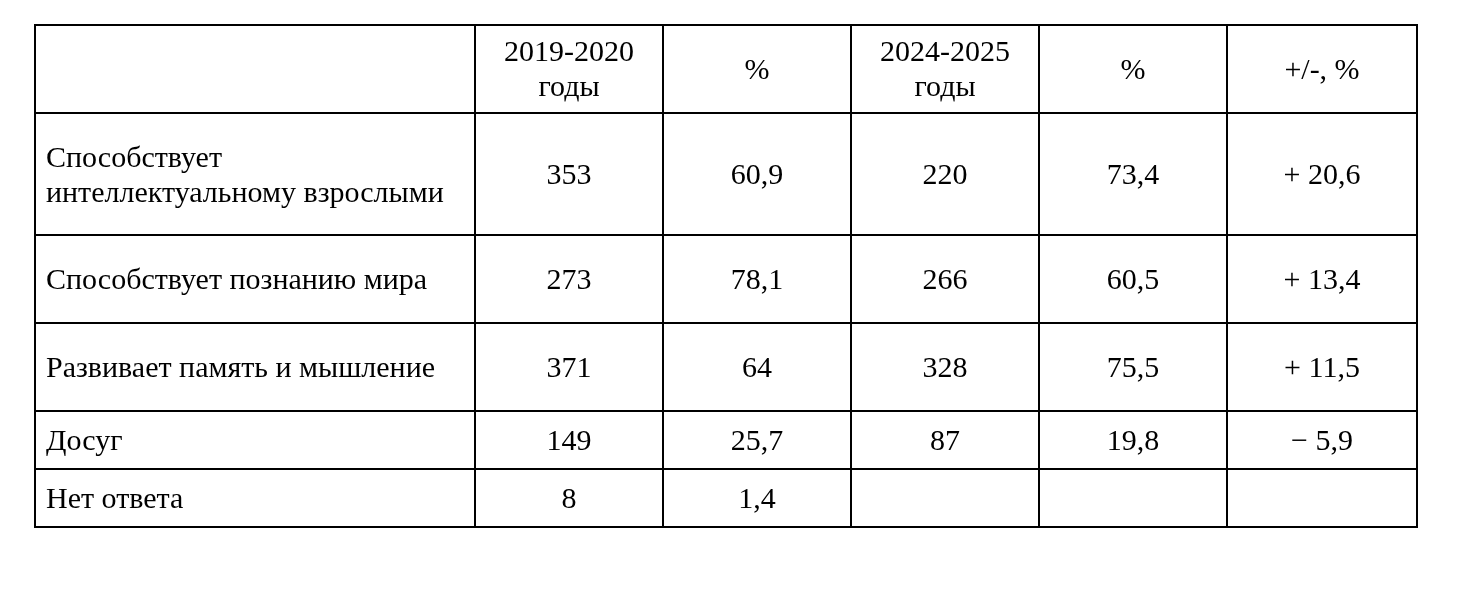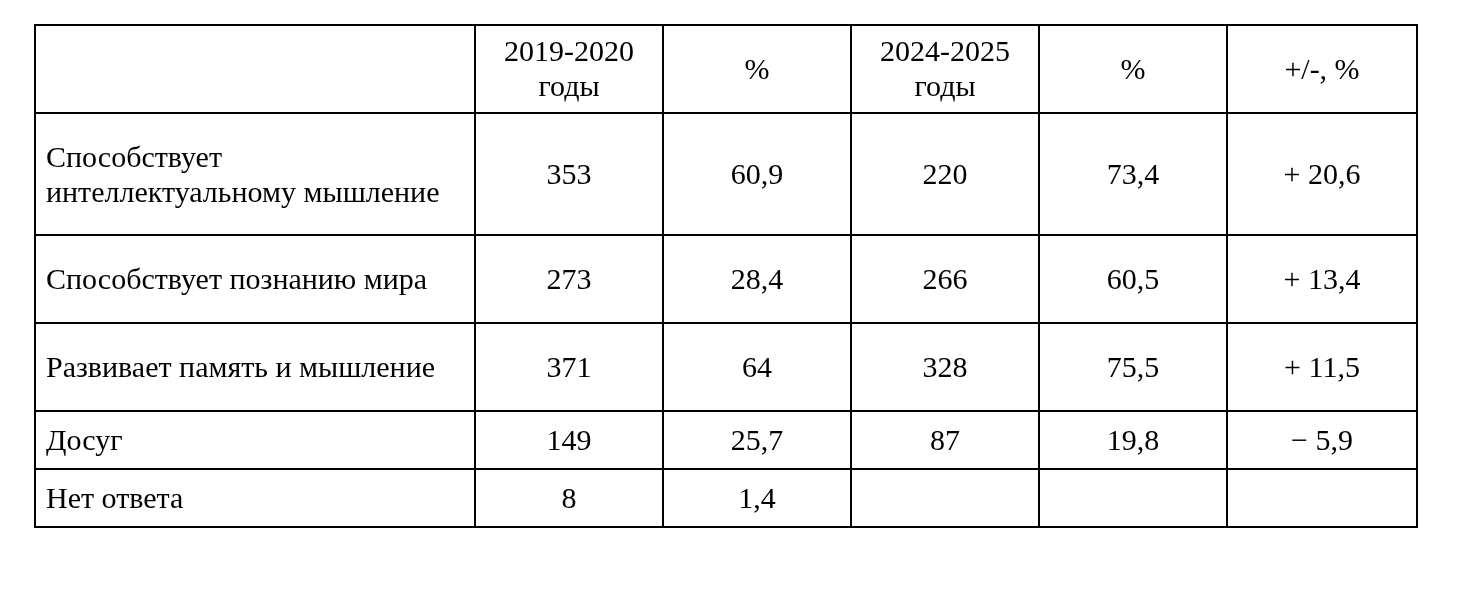--- a/index.html
+++ b/index.html
@@ -87,31 +87,31 @@
         <td>
           <span class="hdr-two-line">2024-2025</span>
           <span class="hdr-two-line">годы</span>
         </td>
         <td>%</td>
         <td>+/-, %</td>
       </tr>
     </thead>
     <tbody>
       <tr class="row-tall">
-        <td class="label-cell">Способствует интеллектуальному мышление</td>
+        <td class="label-cell">Способствует интеллектуальному взрослыми</td>
         <td class="num-cell">353</td>
         <td class="num-cell">60,9</td>
         <td class="num-cell">220</td>
         <td class="num-cell">73,4</td>
         <td class="num-cell">+ 20,6</td>
       </tr>
       <tr class="row-mid">
         <td class="label-cell">Способствует познанию мира</td>
         <td class="num-cell">273</td>
-        <td class="num-cell">28,4</td>
+        <td class="num-cell">78,1</td>
         <td class="num-cell">266</td>
         <td class="num-cell">60,5</td>
         <td class="num-cell">+ 13,4</td>
       </tr>
       <tr class="row-mid">
         <td class="label-cell">Развивает память и мышление</td>
         <td class="num-cell">371</td>
         <td class="num-cell">64</td>
         <td class="num-cell">328</td>
         <td class="num-cell">75,5</td>

